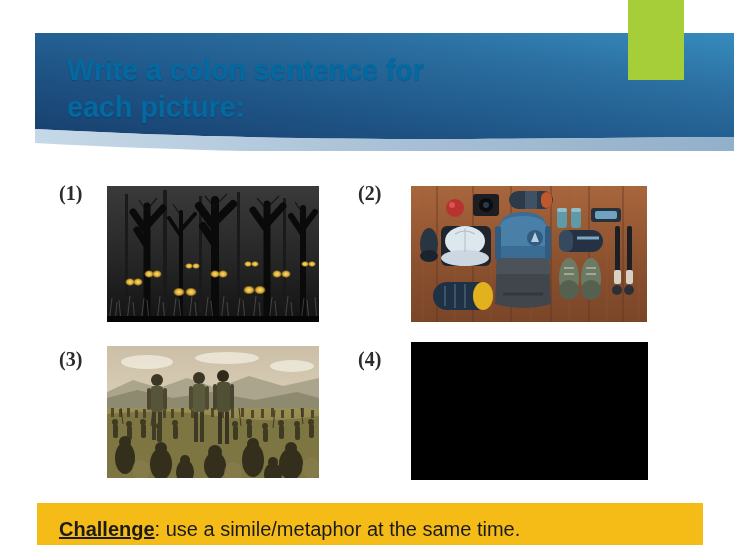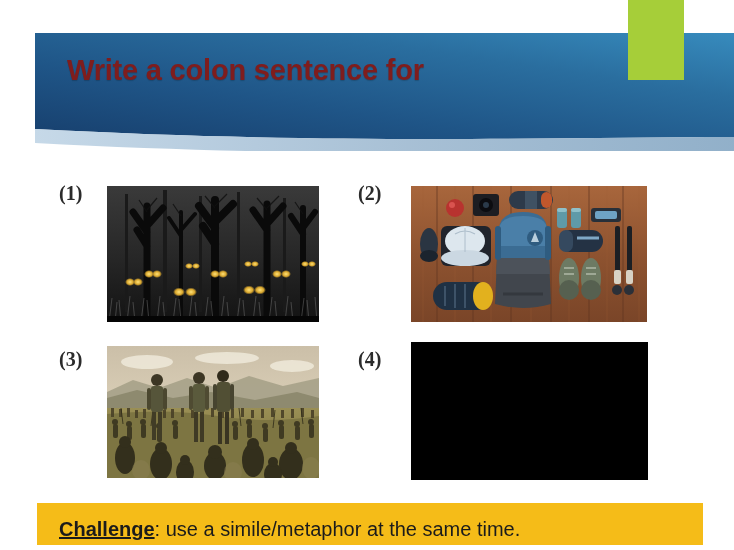--- a/index.html
+++ b/index.html
@@ -24,21 +24,21 @@
     height: 118px;
     overflow: hidden;
   }
   #header-banner svg { display: block; }
 
   #title-block {
     position: absolute;
     left: 67px;
     top: 52px;
     width: 470px;
-    color: #7f1d1d;
+    color: #0369a1;
     font-size: 29px;
     font-weight: bold;
     line-height: 1.28;
     letter-spacing: -0.2px;
     text-shadow: 0 1px 1px rgba(0,0,0,0.18);
   }
 
   #green-tab {
     position: absolute;
     left: 628px;
@@ -118,20 +118,21 @@
     <path d="M0,0 L699,0 L699,104 C520,104 300,112 0,96 Z" fill="url(#bannerGrad)"></path>
 
     <path d="M0,96 C300,112 520,104 699,104 L699,118 C520,118 300,126 0,110 Z" fill="url(#swooshGrad)" opacity="0.85"></path>
   </svg>
 </div>
 
 <div id="green-tab"></div>
 
 <div id="title-block">
   <div>Write a colon sentence for</div>
+  <div>each picture:</div>
 </div>
 
 <div class="slot-label" id="label-1">(1)</div>
 
 <div class="picture" id="picture-1">
   <svg viewBox="0 0 212 136" preserveAspectRatio="none">
     <defs>
       <linearGradient id="forestSky" x1="0" y1="0" x2="0" y2="1">
         <stop offset="0%" stop-color="#3a3a3a"></stop>
         <stop offset="55%" stop-color="#262626"></stop>

